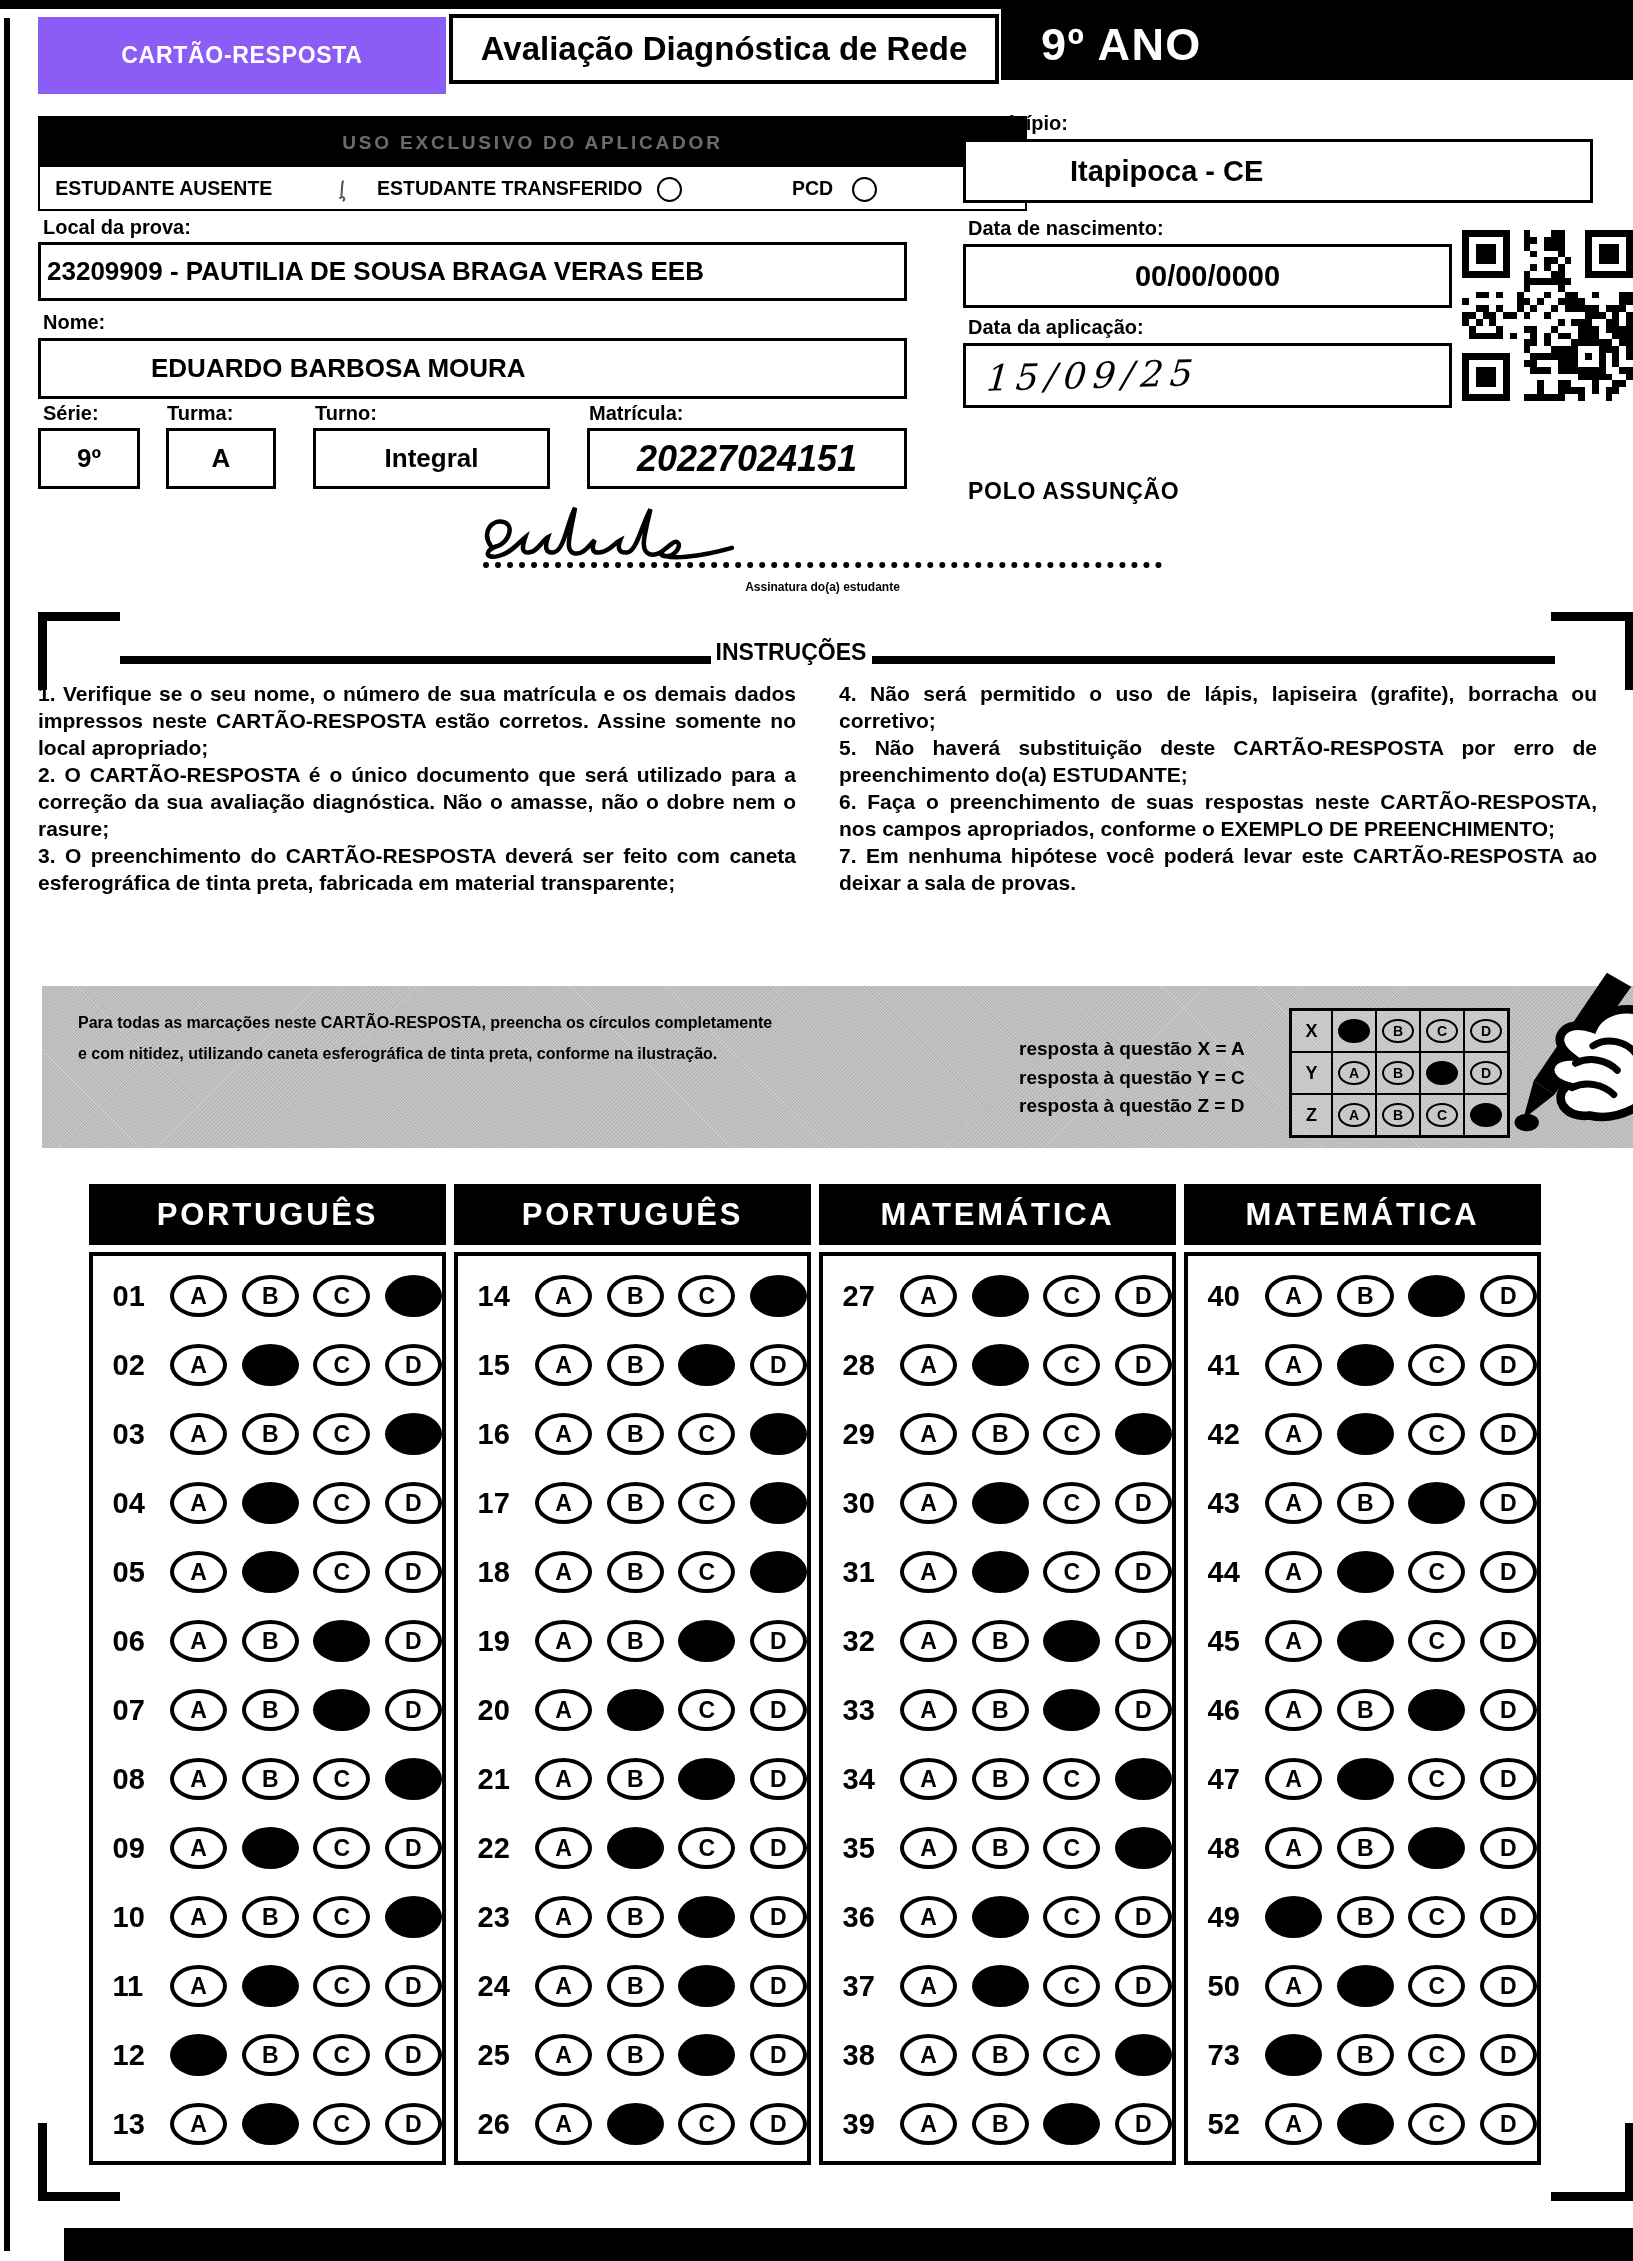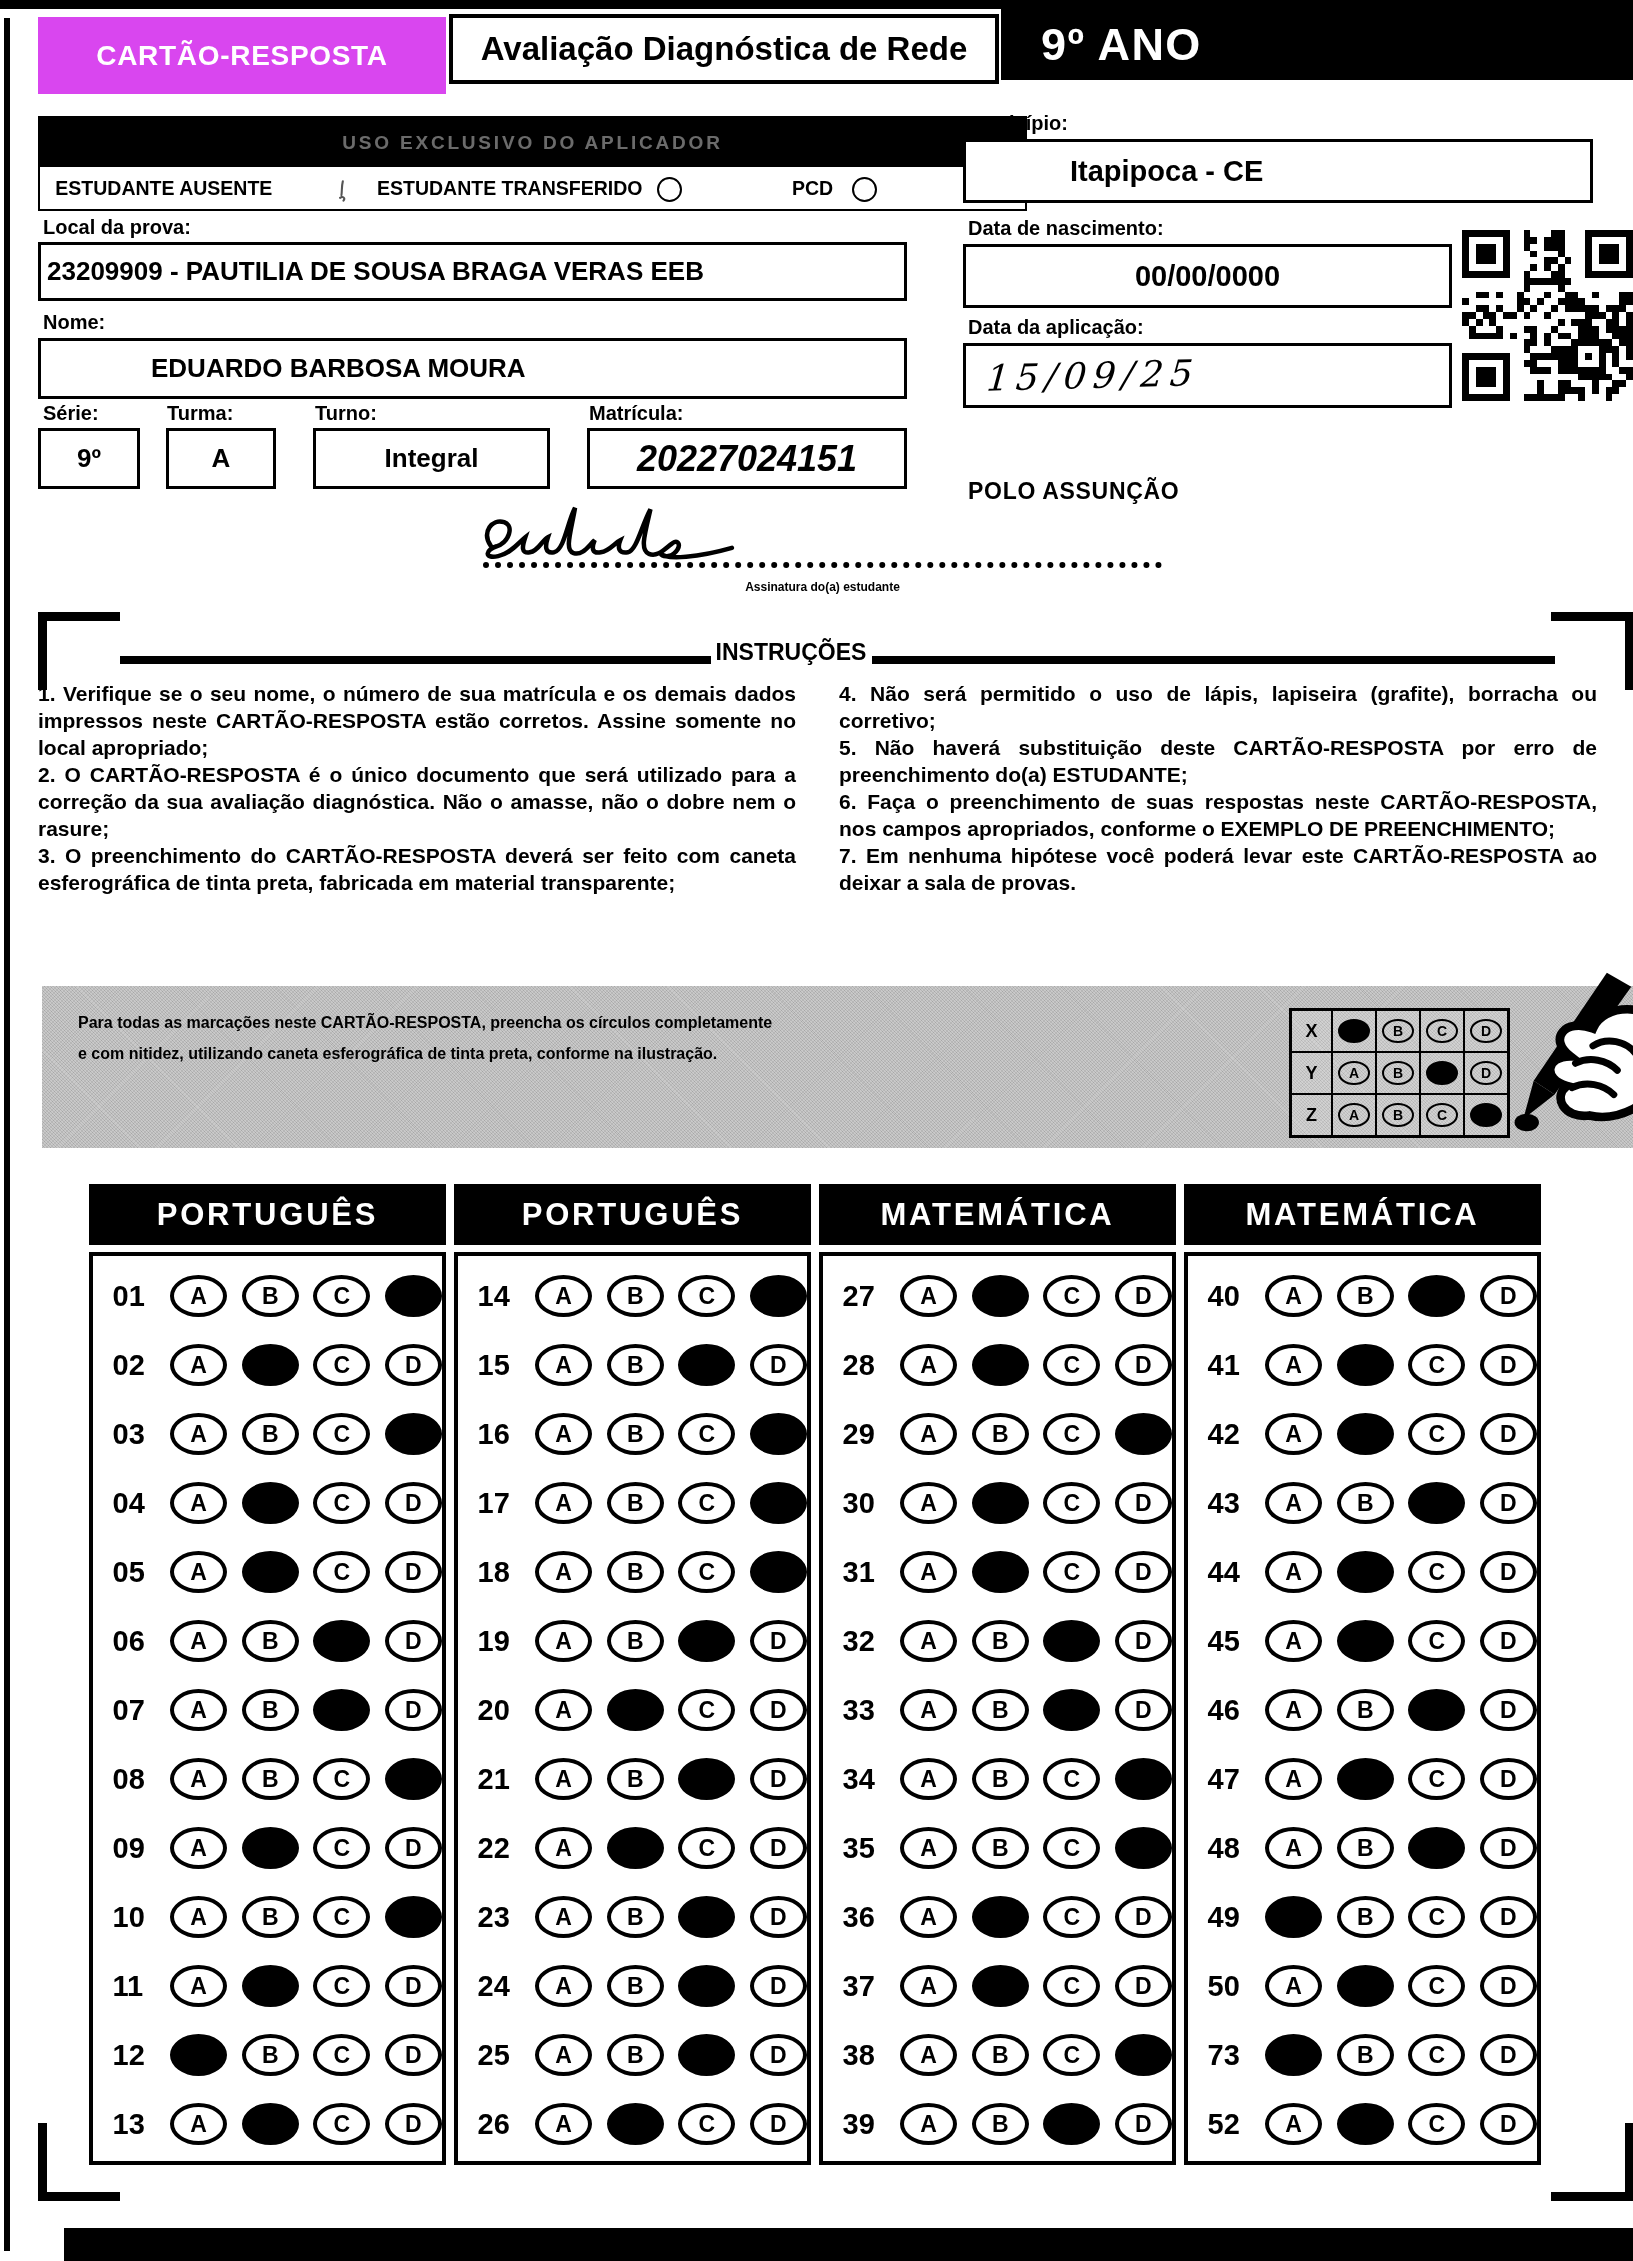--- a/index.html
+++ b/index.html
@@ -6,22 +6,22 @@
   .page{position:relative;width:1634px;height:2261px;background:#fff;
         font-family:"Liberation Sans",sans-serif;color:#000;overflow:hidden;}
   .page>*{position:absolute;}
 
   
   .scan-top{left:0;top:0;width:1634px;height:9px;background:#000;}
   .scan-left{left:4.2px;top:18px;width:6.3px;height:2233px;background:#000;}
   .scan-bottom{left:64px;top:2228px;width:1569px;height:33px;background:#000;}
 
   
-  .hdr-card{left:38px;top:17.4px;width:408px;height:77px;background:#d946ef;color:#fff;
-            display:flex;align-items:center;justify-content:center;font-size:28px;font-weight:600;letter-spacing:0.7px;}
+  .hdr-card{left:38px;top:17.4px;width:408px;height:77px;background:#8b5cf6;color:#fff;
+            display:flex;align-items:center;justify-content:center;font-size:23px;font-weight:600;letter-spacing:0.7px;}
   .hdr-assess{left:449px;top:14px;width:550px;height:70px;background:#fff;border:4.2px solid #000;box-sizing:border-box;
               display:flex;align-items:center;justify-content:center;font-size:33px;font-weight:700;}
   .hdr-grade{left:1001px;top:9px;width:633px;height:71px;background:#000;color:#fff;box-sizing:border-box;
              display:flex;align-items:center;padding-left:40px;font-size:45px;font-weight:700;letter-spacing:1.4px;}
 
   
   .applicator{left:38px;top:116px;width:989px;height:95px;border:2.8px solid #000;box-sizing:border-box;background:#fff;}
   .applicator-bar{position:absolute;left:0;top:0;right:0;height:49px;background:#000;color:rgba(255,255,255,.42);
                   display:flex;align-items:center;justify-content:center;font-size:19px;font-weight:700;letter-spacing:2.8px;}
   .status-row{position:absolute;left:0;top:49px;right:0;bottom:0;background:#fff;}
@@ -382,20 +382,25 @@
     </div>
   <div class="inst-col" id="inst-right">
       <p class="inst-item">4. Não será permitido o uso de lápis, lapiseira (grafite), borracha ou corretivo;</p>
       <p class="inst-item">5. Não haverá substituição deste CARTÃO-RESPOSTA por erro de preenchimento do(a) ESTUDANTE;</p>
       <p class="inst-item">6. Faça o preenchimento de suas respostas neste CARTÃO-RESPOSTA, nos campos apropriados, conforme o EXEMPLO DE PREENCHIMENTO;</p>
       <p class="inst-item">7. Em nenhuma hipótese você poderá levar este CARTÃO-RESPOSTA ao deixar a sala de provas.</p>
     </div>
 
   <div class="example">
     <div id="example-text">Para todas as marcações neste CARTÃO-RESPOSTA, preencha os círculos completamente e com nitidez, utilizando caneta esferográfica de tinta preta, conforme na ilustração.</div>
+    <div id="legend">
+        <div class="legend-line">resposta à questão X = A</div>
+        <div class="legend-line">resposta à questão Y = C</div>
+        <div class="legend-line">resposta à questão Z = D</div>
+      </div>
     <div id="example-grid">
         <div class="ex-row">
           <div class="ex-label">X</div>
           <div class="ex-cell">
             <div class="ex-bubble filled"></div>
           </div>
           <div class="ex-cell">
             <div class="ex-bubble">B</div>
           </div>
           <div class="ex-cell">

